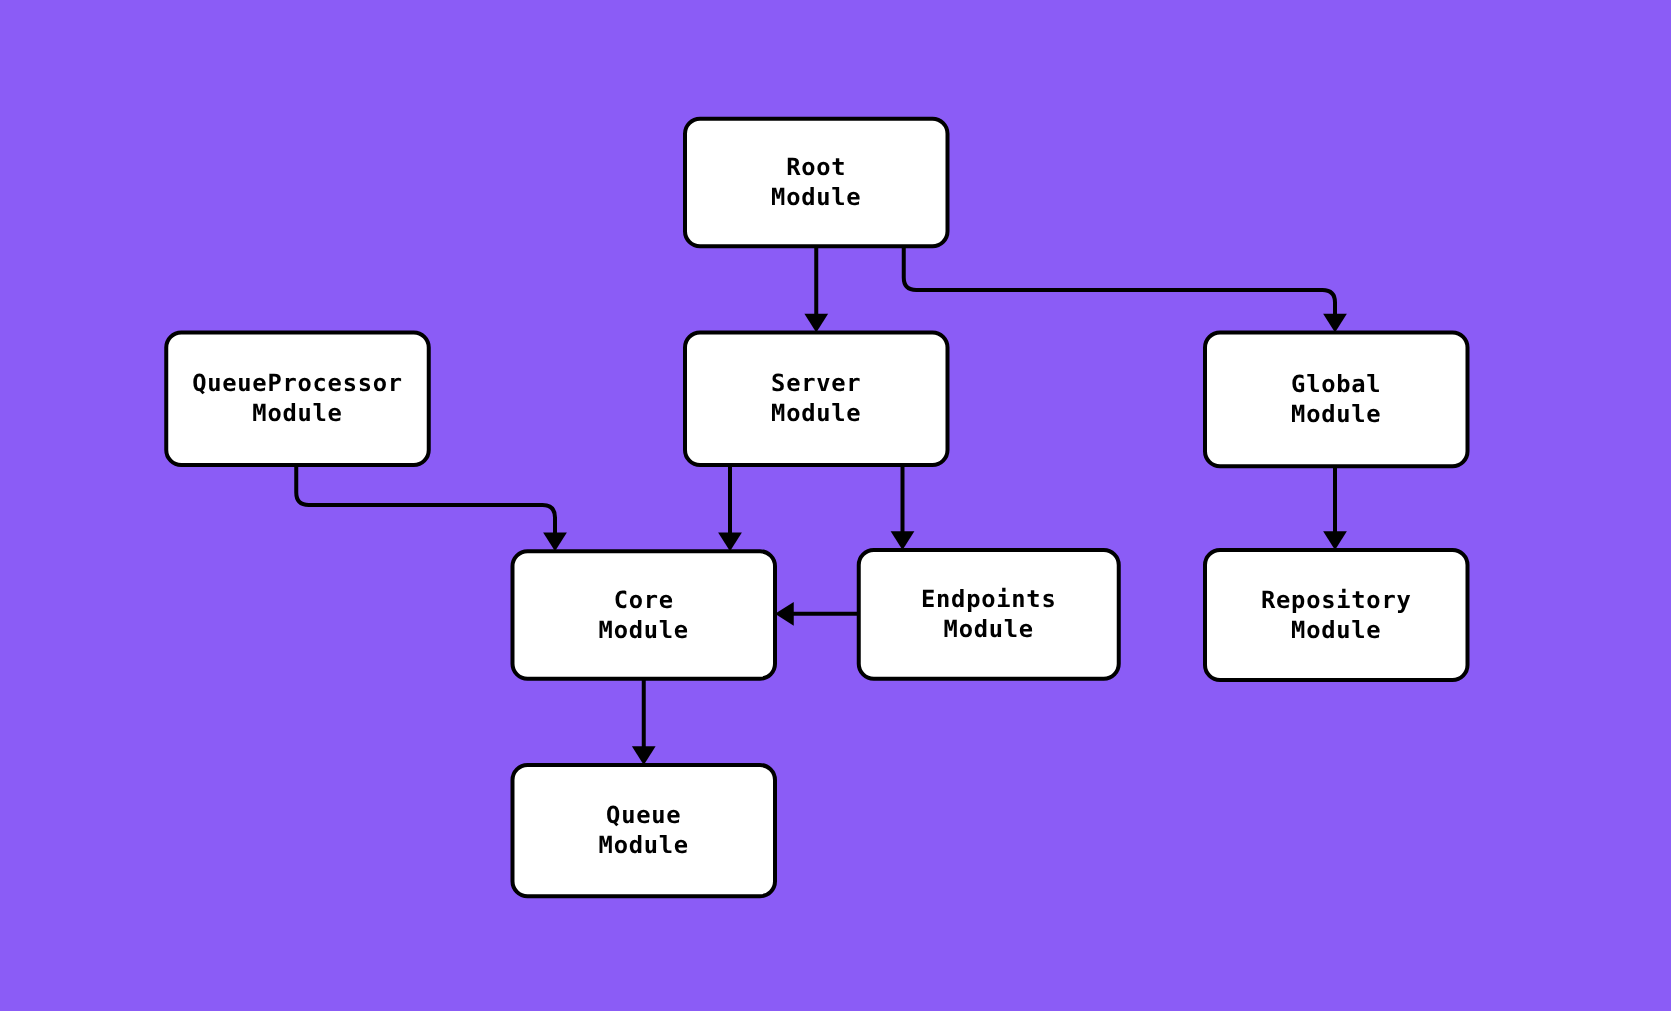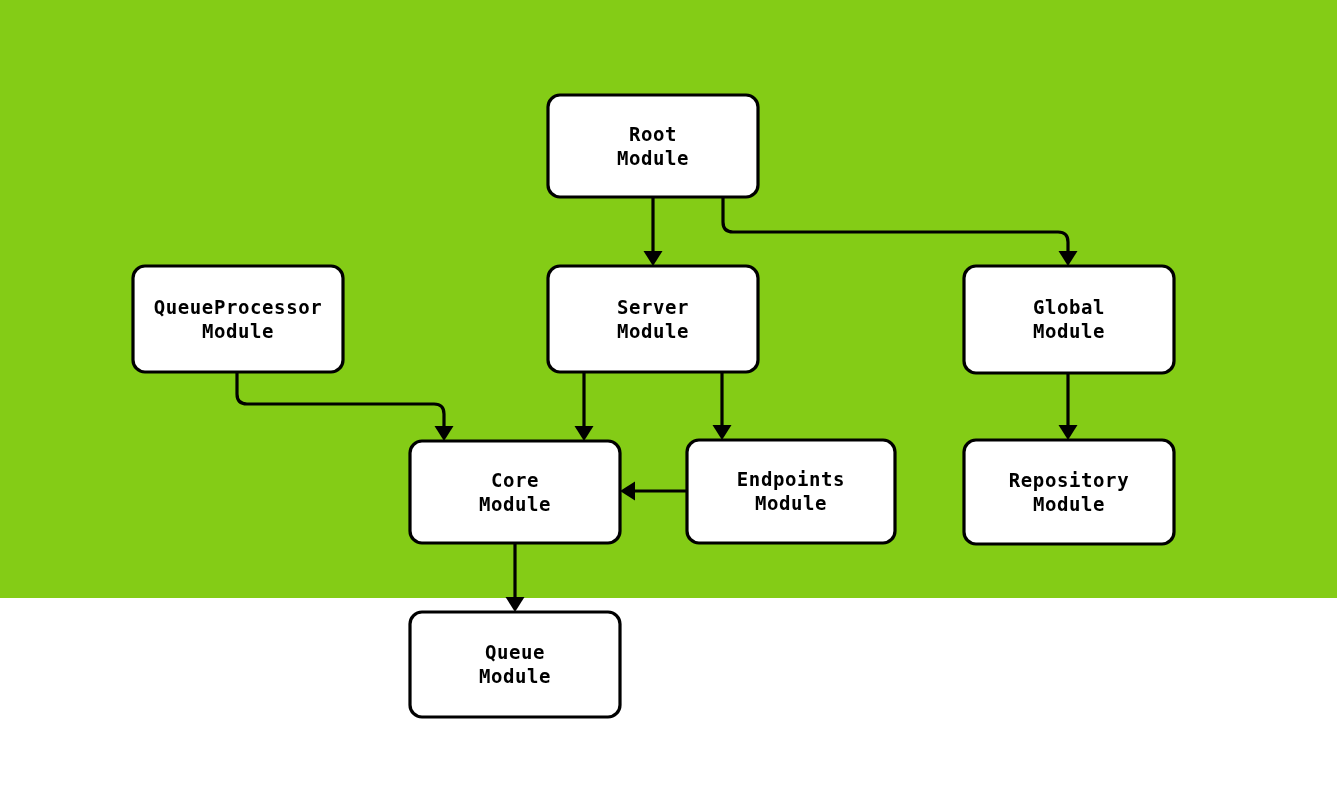--- a/index.html
+++ b/index.html
@@ -10,22 +10,22 @@
   }
   body {
     width: 1337px;
     height: 809px;
     overflow: hidden;
     font-family: "DejaVu Sans Mono", "Liberation Mono", monospace;
   }
   #diagram-root {
     position: relative;
     width: 1337px;
-    height: 598px;
-    background: #84cc16;
+    height: 809px;
+    background: #8b5cf6;
   }
   svg#diagram-svg {
     display: block;
     width: 1337px;
     height: 809px;
   }
   .node-box {
     fill: #ffffff;
     stroke: #000000;
     stroke-width: 3.2;

